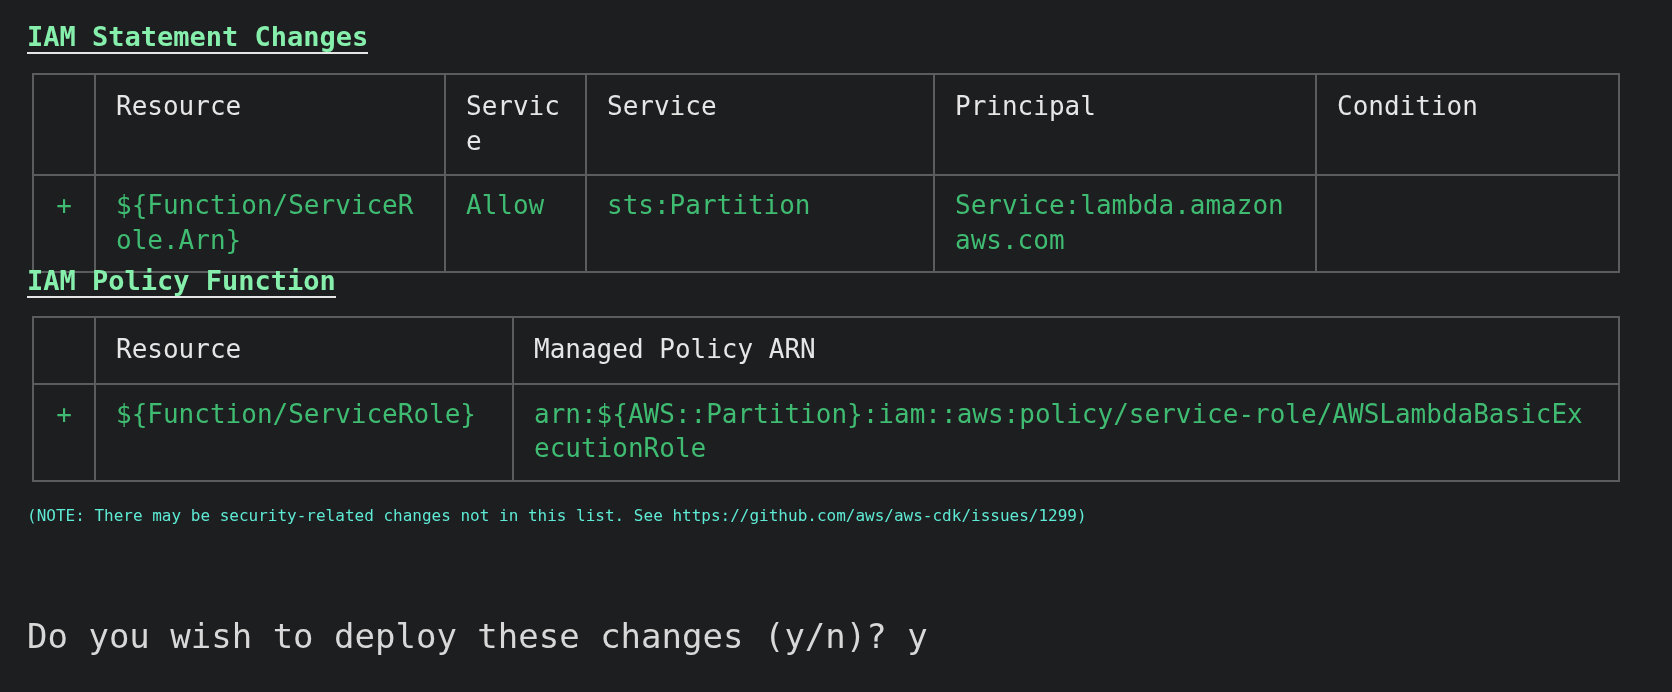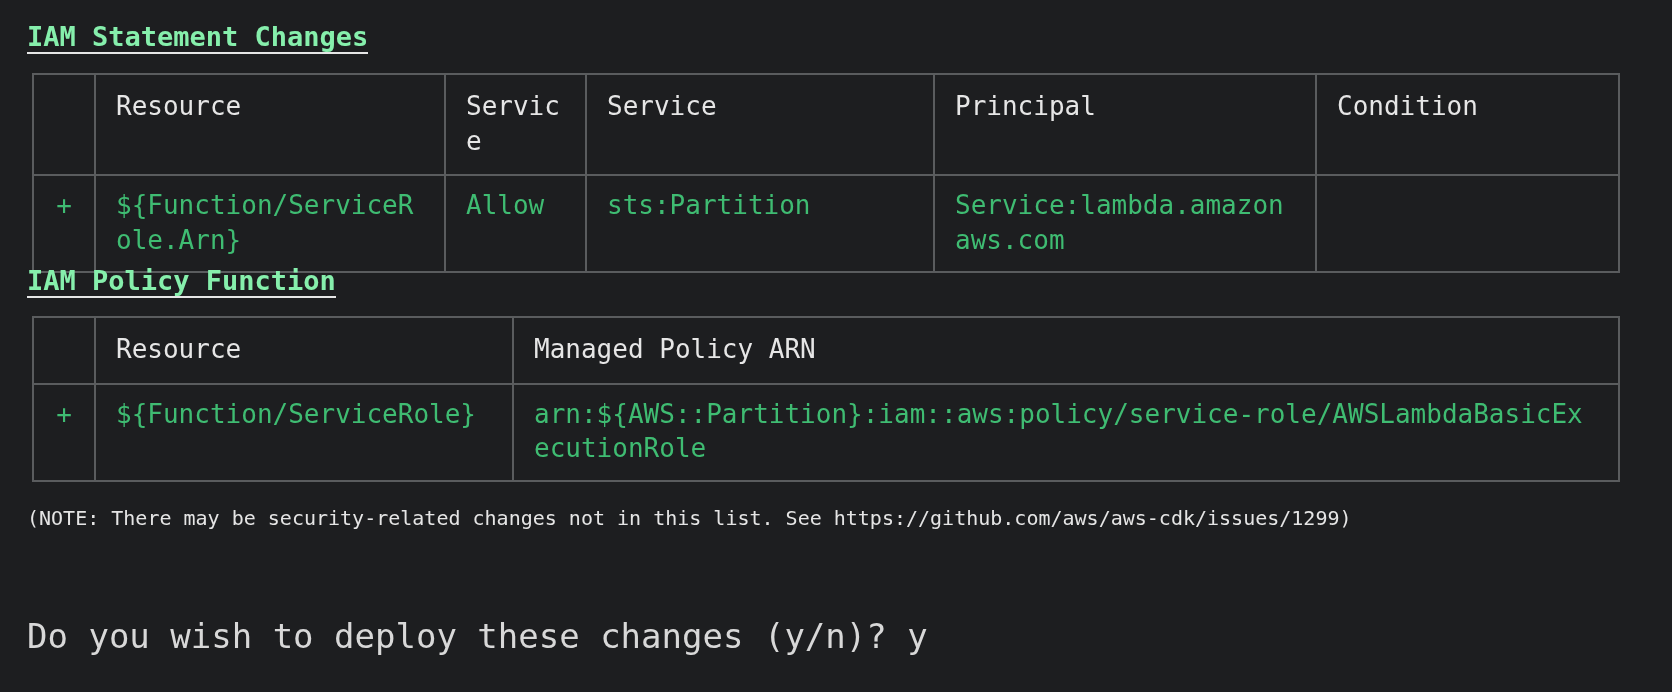--- a/index.html
+++ b/index.html
@@ -88,22 +88,22 @@
   }
   #table-iam-policy .c-marker { width: 62px; }
   #table-iam-policy .c-resource { width: 418px; }
   #table-iam-policy .c-arn { width: 1106px; }
 
   .note-text {
     position: absolute;
     left: 27px;
     top: 505px;
     width: 1630px;
-    color: #e5e5e5;
-    font-size: 20px;
+    color: #5eead4;
+    font-size: 16px;
     line-height: 1.37;
     word-break: break-all;
     overflow-wrap: anywhere;
     white-space: pre-wrap;
   }
 
   .prompt-line {
     position: absolute;
     left: 27px;
     top: 613px;

